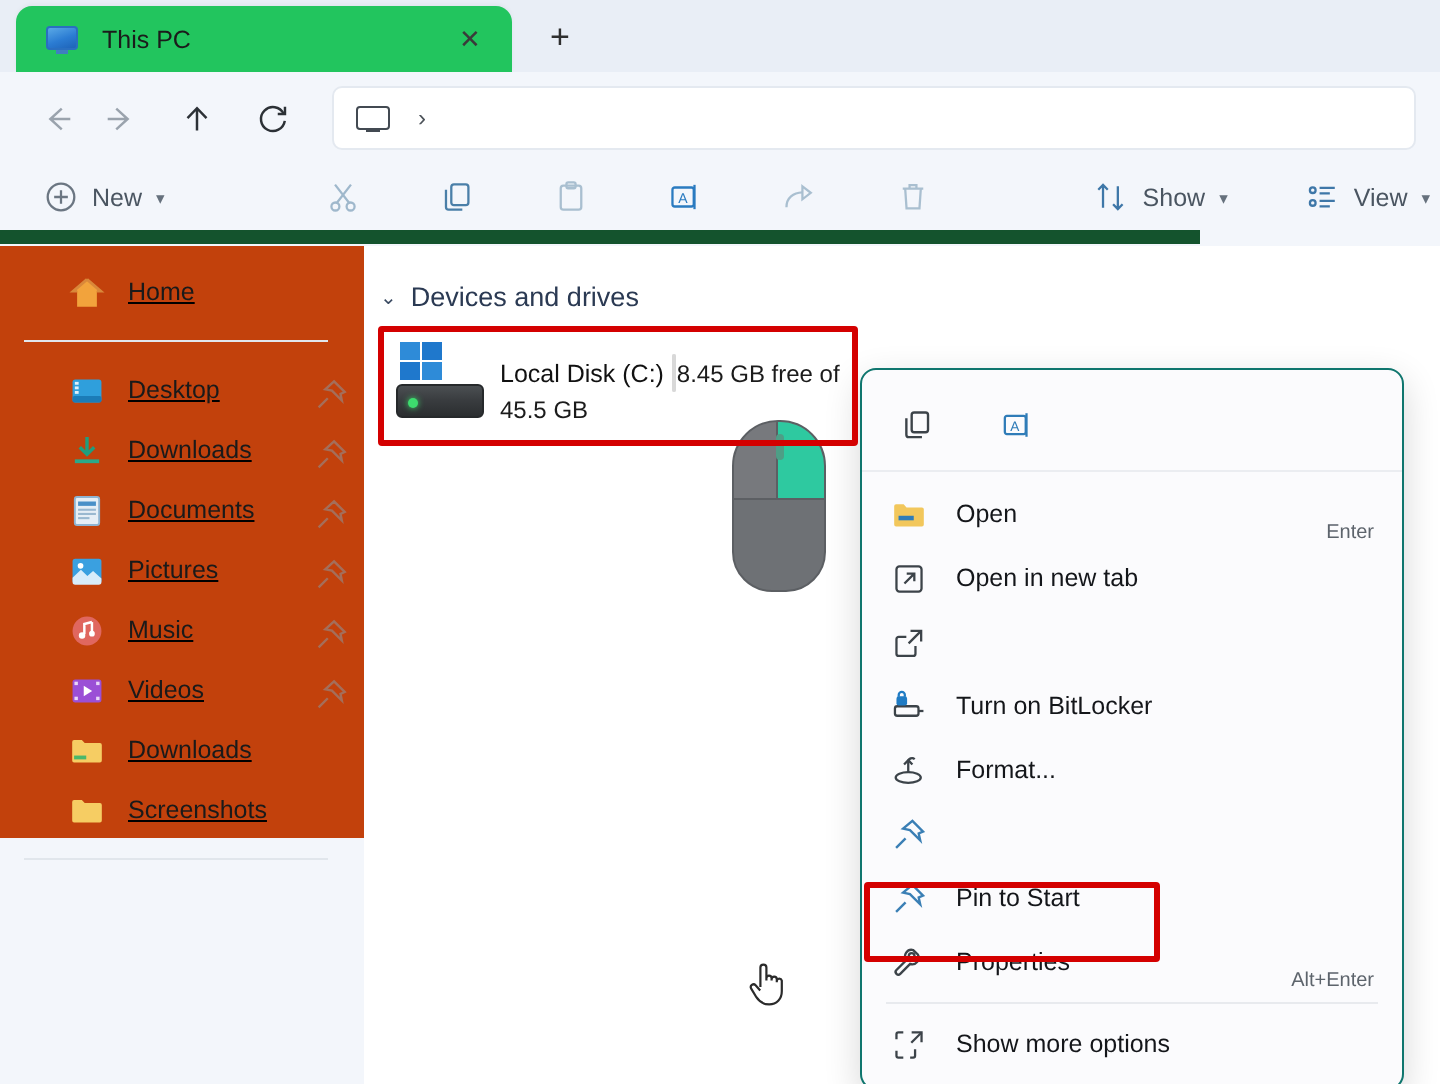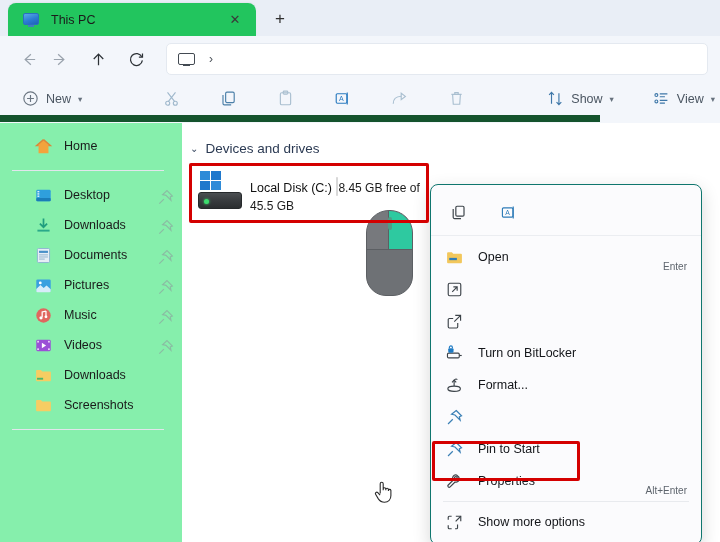--- a/index.html
+++ b/index.html
@@ -96,22 +96,23 @@
     height: 30px; border-radius: 5px; display: flex; align-items: center;
     padding: 0 7px; color: #54606c; font-size: 12.5px; gap: 6px;
   }
   .cmd .lbl { color: #4a5561; }
   .cmd .chev { font-size: 8.5px; color: #66717d; margin-left: 1px; }
   .cmd-div { width: 1px; height: 20px; background: #dde3ea; margin: 0 9px; }
   .ic { width: 19px; height: 19px; display:block; }
 
   
   .sidebar {
-    position: absolute; left: 0; top: 123px; width: 182px; height: 419px;
-    background: #86efac;
+    position: absolute; left: 0; top: 123px; width: 182px; height: 296px;
+    background: #c2410c;
+    text-decoration: underline;
   }
   .snav { padding-top: 8px; }
   .sitem {
     height: 30px; display: flex; align-items: center;
     padding-left: 34px; padding-right: 12px; position: relative;
   }
   .sitem .si { width: 18px; height: 18px; flex: 0 0 18px; position: relative; }
   .sitem .sl {
     margin-left: 12px; font-size: 12.5px; color: #1a1a1a; flex: 1;
     white-space: nowrap; overflow: hidden;
@@ -549,20 +550,21 @@
       <span class="ctx-sc">Enter</span>
     </div>
 
     <div class="ctxitem">
       <span class="ctx-ic">
         <svg class="ic" viewBox="0 0 20 20" fill="none" stroke="#3c4349" stroke-width="1.2">
           <rect x="3.4" y="3.4" width="13.2" height="13.2" rx="1.6"></rect>
           <path d="M7.6 12.4l5.2-5.2M8.8 7.2h4v4"></path>
         </svg>
       </span>
+      <span class="ctx-lb">Open in new tab</span>
       <span class="ctx-sc"></span>
     </div>
 
     <div class="ctxitem">
       <span class="ctx-ic">
         <svg class="ic" viewBox="0 0 20 20" fill="none" stroke="#3c4349" stroke-width="1.2">
           <path d="M10.8 3.6h5.6v5.6"></path>
           <path d="M16.4 3.6l-6.6 6.6"></path>
           <path d="M13.4 11.6v4a1.2 1.2 0 0 1-1.2 1.2H4.6a1.2 1.2 0 0 1-1.2-1.2V8a1.2 1.2 0 0 1 1.2-1.2h4"></path>
         </svg>

